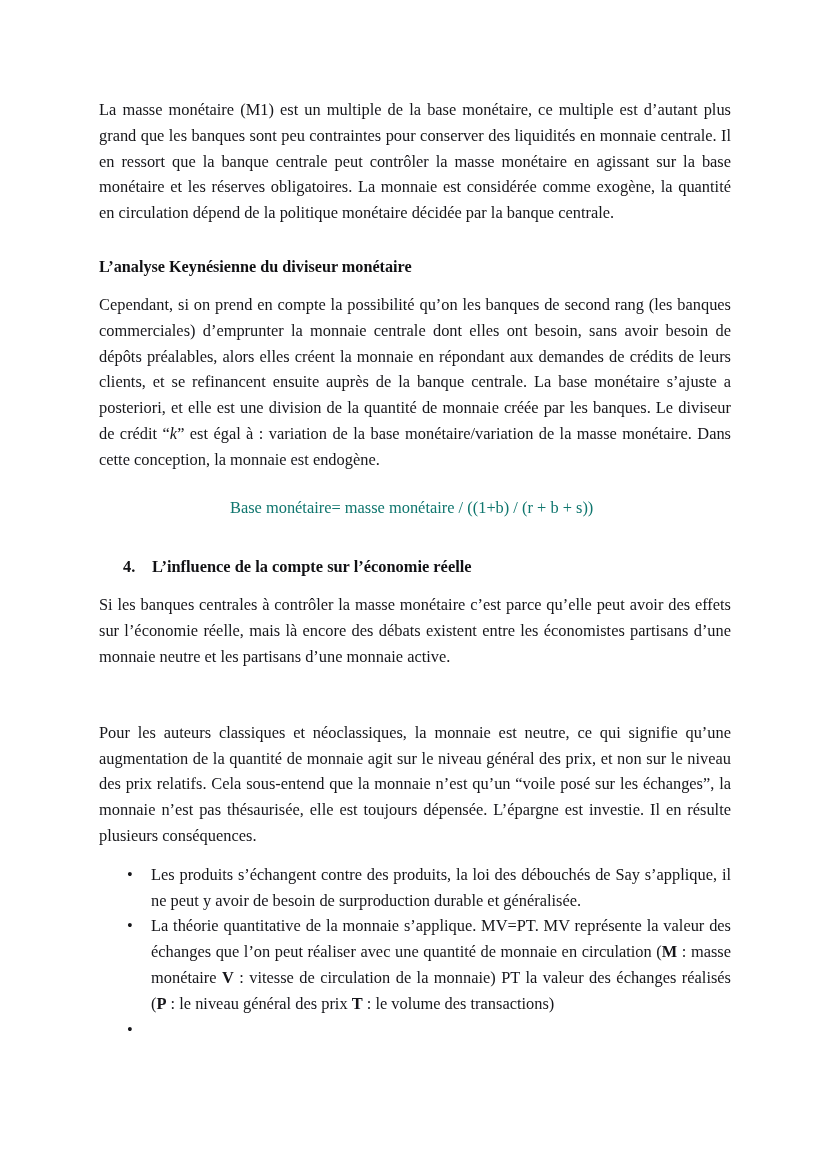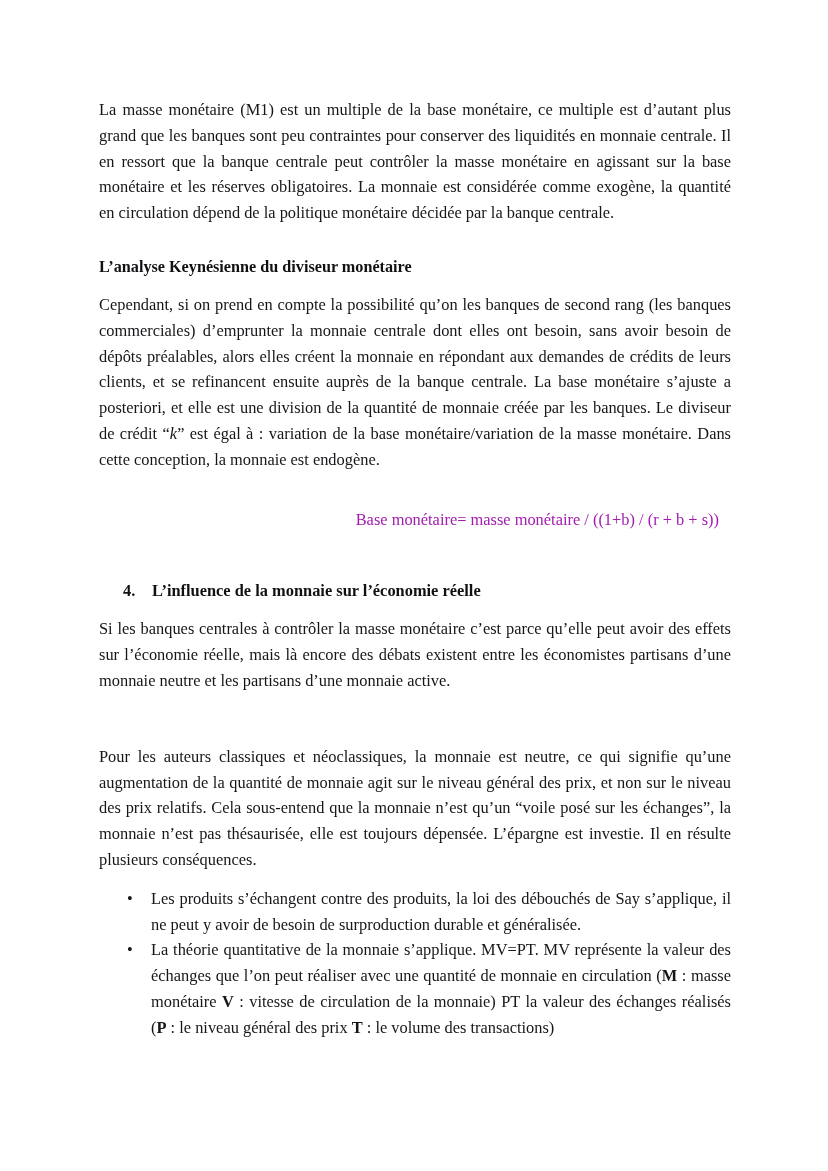--- a/index.html
+++ b/index.html
@@ -60,26 +60,26 @@
     color: #111114;
     display: flex;
     gap: 0px;
   }
   .numbered-heading .num {
     width: 29px;
     flex: 0 0 29px;
   }
 
   .formula {
-    margin: 12px;
+    margin: 0;
     font-size: 16.4px;
     line-height: 25.8px;
-    text-align: right;
+    text-align: left;
     padding-left: 131px;
-    color: #a21caf;
+    color: #0f766e;
   }
 
   ul.bullets {
     margin: 0;
     padding: 0;
     list-style: none;
   }
   ul.bullets li {
     position: relative;
     padding-left: 52px;
@@ -132,21 +132,21 @@
     <p class="body-text"><span>Cependant, si on prend en compte la possibilité qu’on les banques de second rang (les banques commerciales) d’emprunter la monnaie centrale dont elles ont besoin, sans avoir besoin de dépôts préalables, alors elles créent la monnaie en répondant aux demandes de crédits de leurs clients, et se refinancent ensuite auprès de la banque centrale. La base monétaire s’ajuste a posteriori, et elle est une division de la quantité de monnaie créée par les banques. Le diviseur de crédit “</span><i>k</i><span>” est égal à : variation de la base monétaire/variation de la masse monétaire. Dans cette conception, la monnaie est endogène.</span></p>
 
     <div class="gap-formula"></div>
 
     <p class="formula">Base monétaire= masse monétaire / ((1+b) / (r + b + s))</p>
 
     <div class="gap-section"></div>
 
     <div class="numbered-heading">
       <span class="num">4.</span>
-      <span>L’influence de la monnaie sur l’économie réelle</span>
+      <span>L’influence de la compte sur l’économie réelle</span>
     </div>
 
     <div class="gap-heading-after"></div>
 
     <p class="body-text">Si les banques centrales à contrôler la masse monétaire c’est parce qu’elle peut avoir des effets sur l’économie réelle, mais là encore des débats existent entre les économistes partisans d’une monnaie neutre et les partisans d’une monnaie active.</p>
 
     <div class="gap-section"></div>
 
 
     <div class="gap-heading-after"></div>

